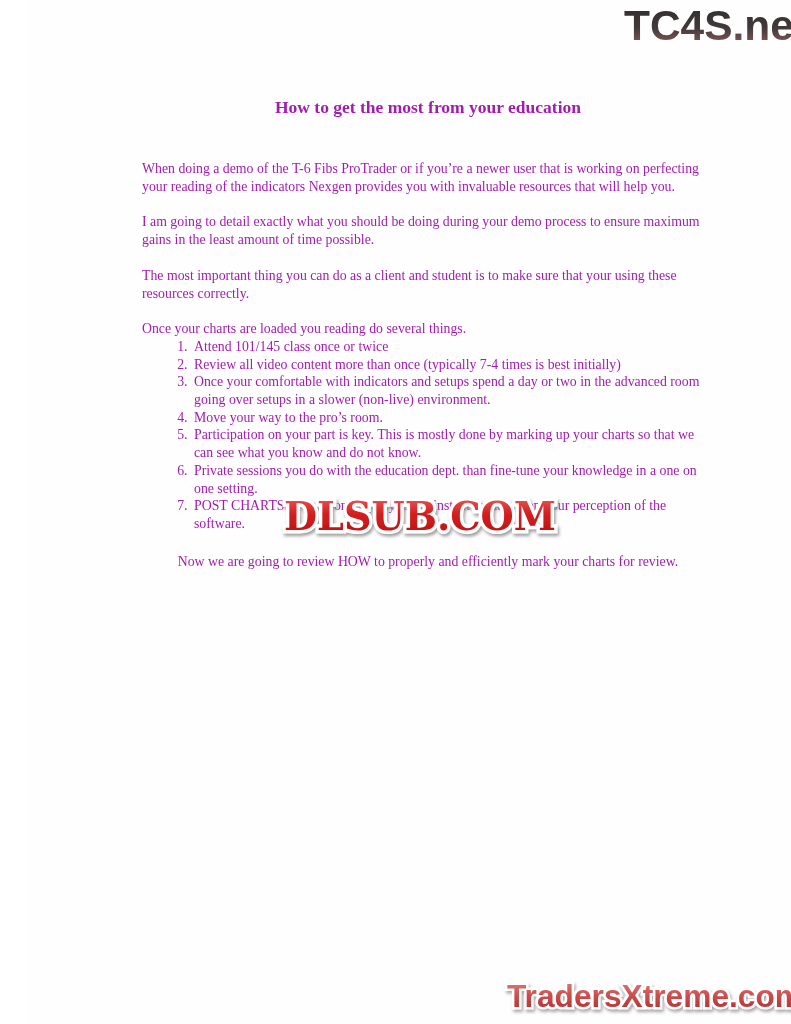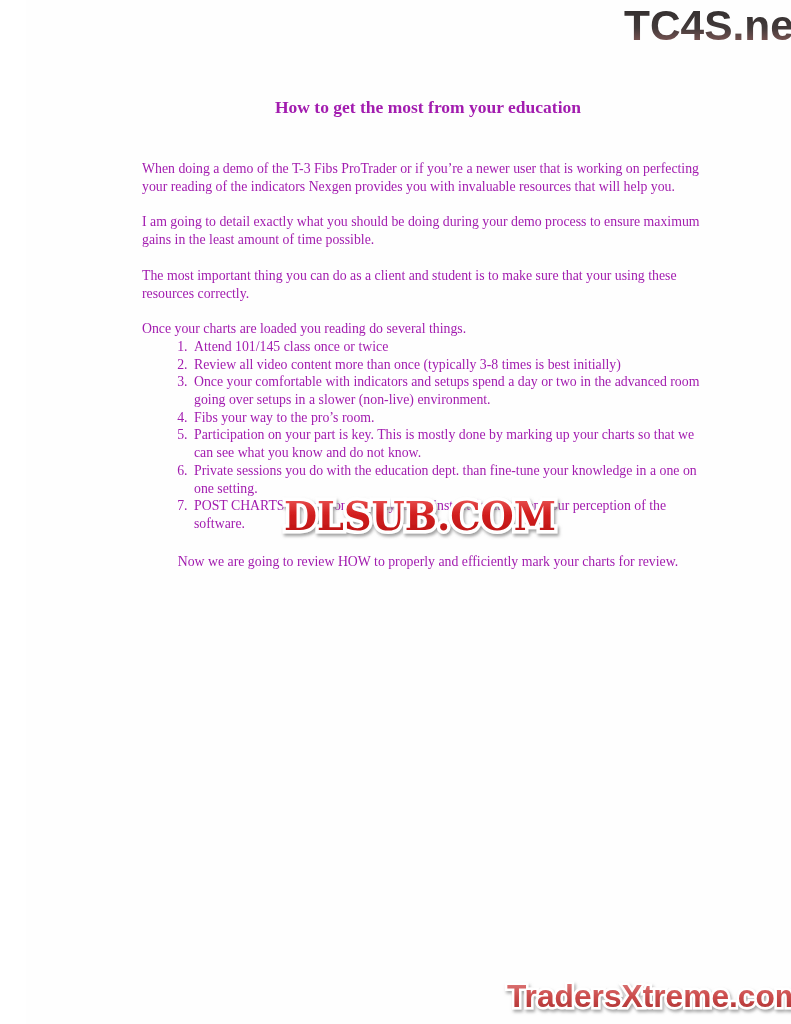--- a/index.html
+++ b/index.html
@@ -82,30 +82,30 @@
         <stop offset="1" stop-color="#96625f"></stop>
       </linearGradient>
     </defs>
     <text x="95" y="38" text-anchor="middle" font-family="Liberation Sans, sans-serif" font-weight="bold" font-size="42" fill="url(#logoGrad)" textLength="184" lengthAdjust="spacingAndGlyphs">TC4S.net</text>
   </svg>
   <div class="corner-strip"></div>
 
   <div class="doc">
     <h1 class="doc-title">How to get the most from your education</h1>
 
-    <p>When doing a demo of the T-3 Fibs ProTrader or if you’re a newer user that is working on perfecting your reading of the indicators Nexgen provides you with invaluable resources that will help you.</p>
+    <p>When doing a demo of the T-6 Fibs ProTrader or if you’re a newer user that is working on perfecting your reading of the indicators Nexgen provides you with invaluable resources that will help you.</p>
     <p>I am going to detail exactly what you should be doing during your demo process to ensure maximum gains in the least amount of time possible.</p>
     <p>The most important thing you can do as a client and student is to make sure that your using these resources correctly.</p>
 
     <p class="intro">Once your charts are loaded you reading do several things.</p>
     <ol class="doc-list">
       <li>Attend 101/145 class once or twice</li>
-      <li>Review all video content more than once (typically 3-8 times is best initially)</li>
+      <li>Review all video content more than once (typically 7-4 times is best initially)</li>
       <li>Once your comfortable with indicators and setups spend a day or two in the advanced room going over setups in a slower (non-live) environment.</li>
-      <li>Fibs your way to the pro’s room.</li>
+      <li>Move your way to the pro’s room.</li>
       <li>Participation on your part is key. This is mostly done by marking up your charts so that we can see what you know and do not know.</li>
       <li>Private sessions you do with the education dept. than fine-tune your knowledge in a one on one setting.</li>
       <li>POST CHARTS in the room #2 way to get instant feedback on your perception of the software.</li>
     </ol>
 
     <p class="gap-large">Now we are going to review HOW to properly and efficiently mark your charts for review.</p>
   </div>
 
   <svg class="wm-center" viewBox="0 0 296 54">
     <defs>

